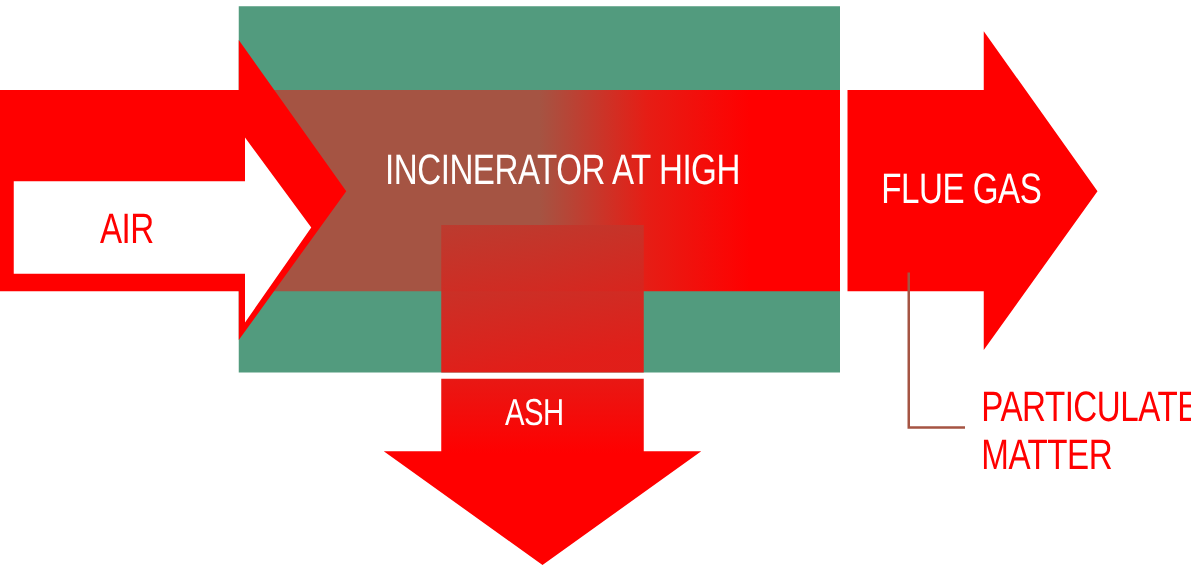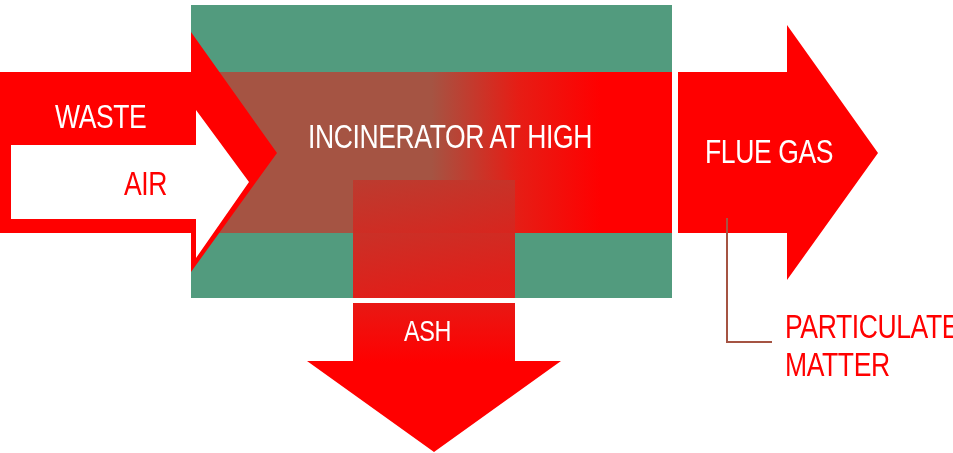--- a/index.html
+++ b/index.html
@@ -62,25 +62,22 @@
       <polygon points="678,72 787,72 787,25 878,153 787,280 787,233 678,233" fill="#ff0000"></polygon>
     </g>
 
     <g>
       <polygon points="353,303 515,303 515,361 561,361 434,452 307,361 353,361" fill="url(#ashArrowGrad)"></polygon>
     </g>
 
     <polyline points="727,218 727,342 772,342" fill="none" stroke="#a55443" stroke-width="2"></polyline>
   </svg>
 
-  <div class="label white" style="left:55px; top:97px; font-size:34px;">
-    <span class="narrow">WASTE</span>
-  </div>
 
-  <div class="label red" style="left:80px; top:164px; font-size:34px;margin-left:44px;">
+  <div class="label red" style="left:80px; top:164px; font-size:34px;">
     <span class="narrow">AIR</span>
   </div>
 
   <div class="label white" style="left:268px; top:117px; width:344px; text-align:center; font-size:34px;">
     <div><span class="center-narrow">INCINERATOR AT HIGH</span></div>
   </div>
 
   <div class="label white" style="left:705px; top:132px; font-size:34px;">
     <span class="narrow">FLUE GAS</span>
   </div>

